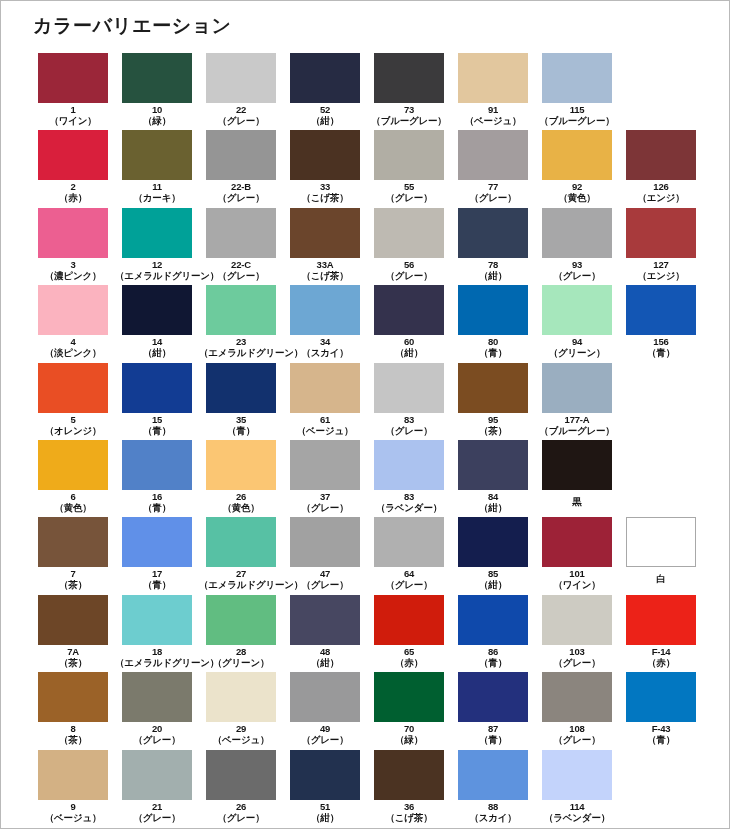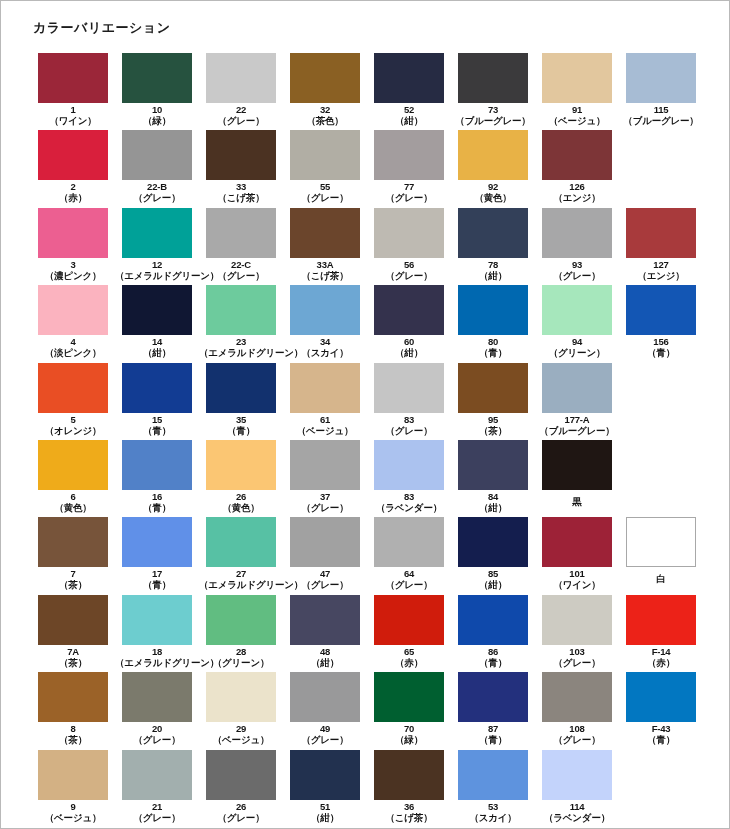--- a/index.html
+++ b/index.html
@@ -18,22 +18,22 @@
     position: relative;
     width: 730px;
     height: 829px;
     box-sizing: border-box;
     border: 1px solid #b9b9b9;
     background: #ffffff;
   }
   #page-title {
     position: absolute;
     left: 32px;
-    top: 18px;
-    font-size: 13px;
+    top: 12px;
+    font-size: 19px;
     font-weight: bold;
     color: #1c1c1c;
     letter-spacing: 0.5px;
     white-space: nowrap;
   }
   #swatch-grid {
     position: absolute;
     left: 30px;
     top: 52px;
     width: 672px;
@@ -115,27 +115,20 @@
           </div>
         </div>
         <div class="swatch-cell">
           <div class="swatch-chip" style="background-color: rgb(201, 201, 201);"></div>
           <div class="swatch-label">
             <span class="swatch-code">22</span>
             <span class="swatch-name">（グレー）</span>
           </div>
         </div>
         <div class="swatch-cell">
-          <div class="swatch-chip" style="background-color: rgb(138, 96, 35);"></div>
-          <div class="swatch-label">
-            <span class="swatch-code">32</span>
-            <span class="swatch-name">（茶色）</span>
-          </div>
-        </div>
-        <div class="swatch-cell">
           <div class="swatch-chip" style="background-color: rgb(38, 43, 67);"></div>
           <div class="swatch-label">
             <span class="swatch-code">52</span>
             <span class="swatch-name">（紺）</span>
           </div>
         </div>
         <div class="swatch-cell">
           <div class="swatch-chip" style="background-color: rgb(59, 58, 60);"></div>
           <div class="swatch-label">
             <span class="swatch-code">73</span>
@@ -156,20 +149,27 @@
             <span class="swatch-name">（ブルーグレー）</span>
           </div>
         </div>
       </div>
       <div class="swatch-row">
         <div class="swatch-cell">
           <div class="swatch-chip" style="background-color: rgb(217, 31, 60);"></div>
           <div class="swatch-label">
             <span class="swatch-code">2</span>
             <span class="swatch-name">（赤）</span>
+          </div>
+        </div>
+        <div class="swatch-cell">
+          <div class="swatch-chip" style="background-color: rgb(106, 97, 48);"></div>
+          <div class="swatch-label">
+            <span class="swatch-code">11</span>
+            <span class="swatch-name">（カーキ）</span>
           </div>
         </div>
         <div class="swatch-cell">
           <div class="swatch-chip" style="background-color: rgb(149, 149, 149);"></div>
           <div class="swatch-label">
             <span class="swatch-code">22-B</span>
             <span class="swatch-name">（グレー）</span>
           </div>
         </div>
         <div class="swatch-cell">
@@ -630,21 +630,21 @@
         <div class="swatch-cell">
           <div class="swatch-chip" style="background-color: rgb(75, 51, 34);"></div>
           <div class="swatch-label">
             <span class="swatch-code">36</span>
             <span class="swatch-name">（こげ茶）</span>
           </div>
         </div>
         <div class="swatch-cell">
           <div class="swatch-chip" style="background-color: rgb(94, 147, 222);"></div>
           <div class="swatch-label">
-            <span class="swatch-code">53</span>
+            <span class="swatch-code">88</span>
             <span class="swatch-name">（スカイ）</span>
           </div>
         </div>
         <div class="swatch-cell">
           <div class="swatch-chip" style="background-color: rgb(195, 211, 251);"></div>
           <div class="swatch-label">
             <span class="swatch-code">114</span>
             <span class="swatch-name">（ラベンダー）</span>
           </div>
         </div>

